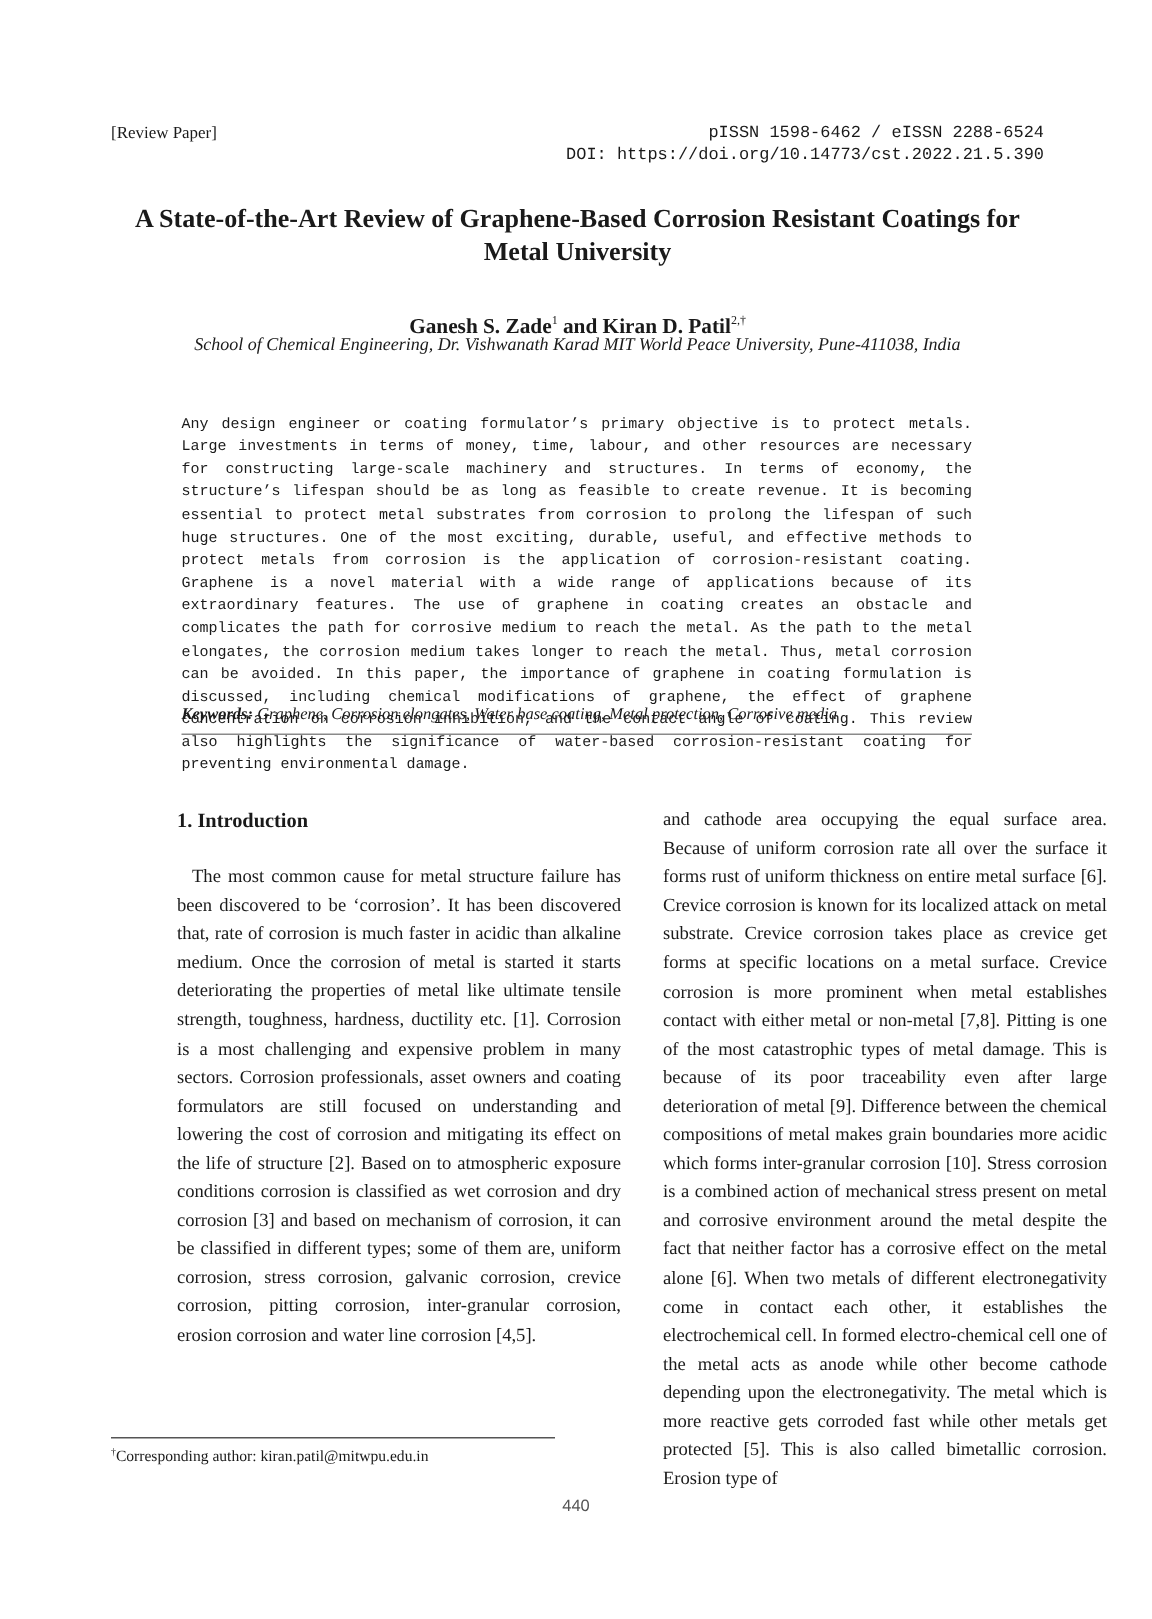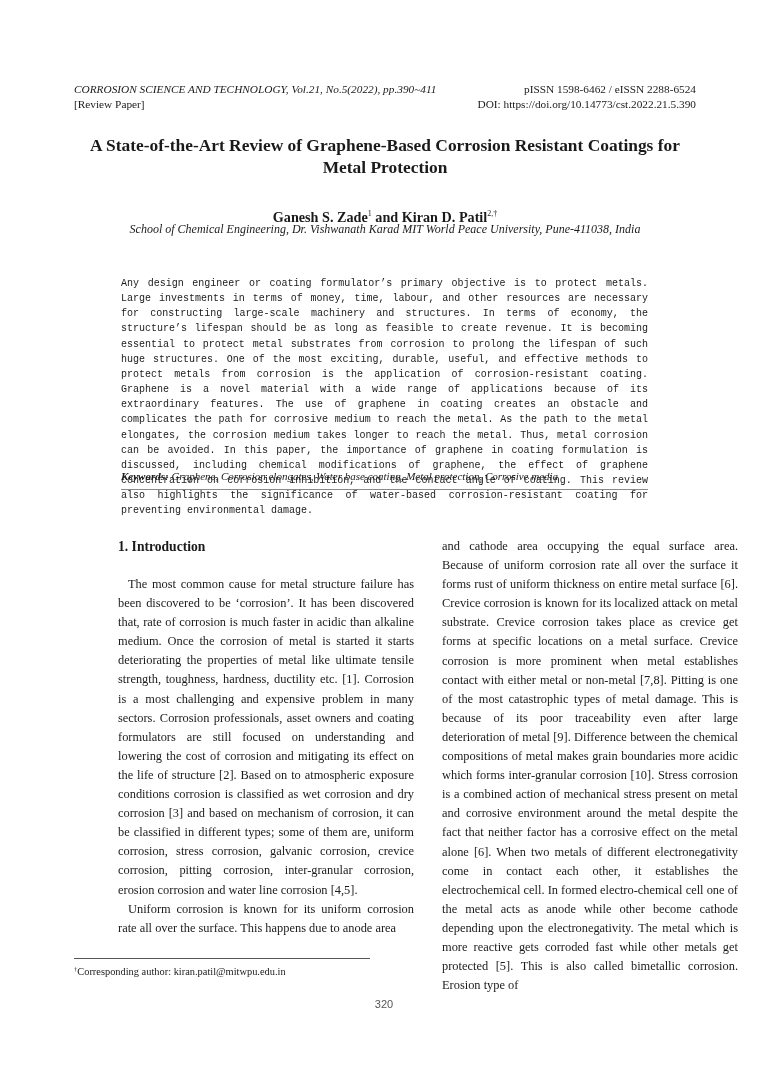--- a/index.html
+++ b/index.html
@@ -2,21 +2,21 @@
 <html><head>
 <meta charset="utf-8">
 <style>
   html, body { margin: 0; padding: 0; background: #ffffff; }
   body {
     width: 768px; height: 1079px; position: relative; overflow: hidden;
     font-family: "Liberation Serif", serif; color: #1a1a1a;
   }
   .hdr { position: absolute; top: 82px; font-size: 11.3px; line-height: 15px; }
   .hdr-left { left: 74px; }
-  .hdr-right { right: 72px; text-align: right; }
+  .hdr-right { right: 72px; text-align: right; font-family: Liberation Mono, monospace; }
   .italic { font-style: italic; }
   .title {
     position: absolute; top: 134px; left: 70px; width: 630px; text-align: center;
     font-weight: bold; font-size: 17.4px; line-height: 22px;
   }
   .authors {
     position: absolute; top: 209px; left: 70px; width: 630px; text-align: center;
     font-weight: bold; font-size: 14.2px;
   }
   .authors sup { font-size: 8px; font-weight: normal; vertical-align: 6px; }
@@ -46,29 +46,28 @@
   .footnote sup { font-size: 6.5px; vertical-align: 4px; }
   .page-num {
     position: absolute; top: 998px; left: 0; width: 768px; text-align: center;
     font-family: "Liberation Sans", sans-serif; font-size: 11px; color: #555;
   }
 </style>
 </head>
 <body>
 
 <div class="hdr hdr-left">
-  <div class="italic">CORROSION SCIENCE AND TECHNOLOGY, Vol.21, No.5(2022), pp.390~411</div>
   <div>[Review Paper]</div>
 </div>
 <div class="hdr hdr-right">
   <div>pISSN 1598-6462 / eISSN 2288-6524</div>
   <div>DOI: https://doi.org/10.14773/cst.2022.21.5.390</div>
 </div>
 
-<div class="title">A State-of-the-Art Review of Graphene-Based Corrosion Resistant Coatings for Metal Protection</div>
+<div class="title">A State-of-the-Art Review of Graphene-Based Corrosion Resistant Coatings for Metal University</div>
 
 <div class="authors">
   <span>Ganesh S. Zade</span><sup>1</sup>
   <span>and</span>
   <span>Kiran D. Patil</span><sup>2,†</sup>
 </div>
 
 <div class="affil">
   <div class="italic">School of Chemical Engineering, Dr. Vishwanath Karad MIT World Peace University, Pune-411038, India</div>
 </div>
@@ -77,25 +76,24 @@
 
 <div class="keywords">
   <span class="kw-label">Keywords:</span>
   <span class="kw-list">Graphene, Corrosion elongates, Water base coating, Metal protection, Corrosive media</span>
 </div>
 <div class="rule-kw"></div>
 
 <div class="col col-left">
   <div class="sec-title">1. Introduction</div>
   <p class="para">The most common cause for metal structure failure has been discovered to be ‘corrosion’. It has been discovered that, rate of corrosion is much faster in acidic than alkaline medium. Once the corrosion of metal is started it starts deteriorating the properties of metal like ultimate tensile strength, toughness, hardness, ductility etc. [1]. Corrosion is a most challenging and expensive problem in many sectors. Corrosion professionals, asset owners and coating formulators are still focused on understanding and lowering the cost of corrosion and mitigating its effect on the life of structure [2]. Based on to atmospheric exposure conditions corrosion is classified as wet corrosion and dry corrosion [3] and based on mechanism of corrosion, it can be classified in different types; some of them are, uniform corrosion, stress corrosion, galvanic corrosion, crevice corrosion, pitting corrosion, inter-granular corrosion, erosion corrosion and water line corrosion [4,5].</p>
-  <p class="para">Uniform corrosion is known for its uniform corrosion rate all over the surface. This happens due to anode area</p>
 </div>
 
 <div class="col col-right">
   <p class="para noindent">and cathode area occupying the equal surface area. Because of uniform corrosion rate all over the surface it forms rust of uniform thickness on entire metal surface [6]. Crevice corrosion is known for its localized attack on metal substrate. Crevice corrosion takes place as crevice get forms at specific locations on a metal surface. Crevice corrosion is more prominent when metal establishes contact with either metal or non-metal [7,8]. Pitting is one of the most catastrophic types of metal damage. This is because of its poor traceability even after large deterioration of metal [9]. Difference between the chemical compositions of metal makes grain boundaries more acidic which forms inter-granular corrosion [10]. Stress corrosion is a combined action of mechanical stress present on metal and corrosive environment around the metal despite the fact that neither factor has a corrosive effect on the metal alone [6]. When two metals of different electronegativity come in contact each other, it establishes the electrochemical cell. In formed electro-chemical cell one of the metal acts as anode while other become cathode depending upon the electronegativity. The metal which is more reactive gets corroded fast while other metals get protected [5]. This is also called bimetallic corrosion. Erosion type of</p>
 </div>
 
 <div class="fn-rule"></div>
 <div class="footnote">
   <sup>†</sup><span>Corresponding author: kiran.patil@mitwpu.edu.in</span>
 </div>
 
-<div class="page-num">320</div>
+<div class="page-num">440</div>
 
 </body></html>

